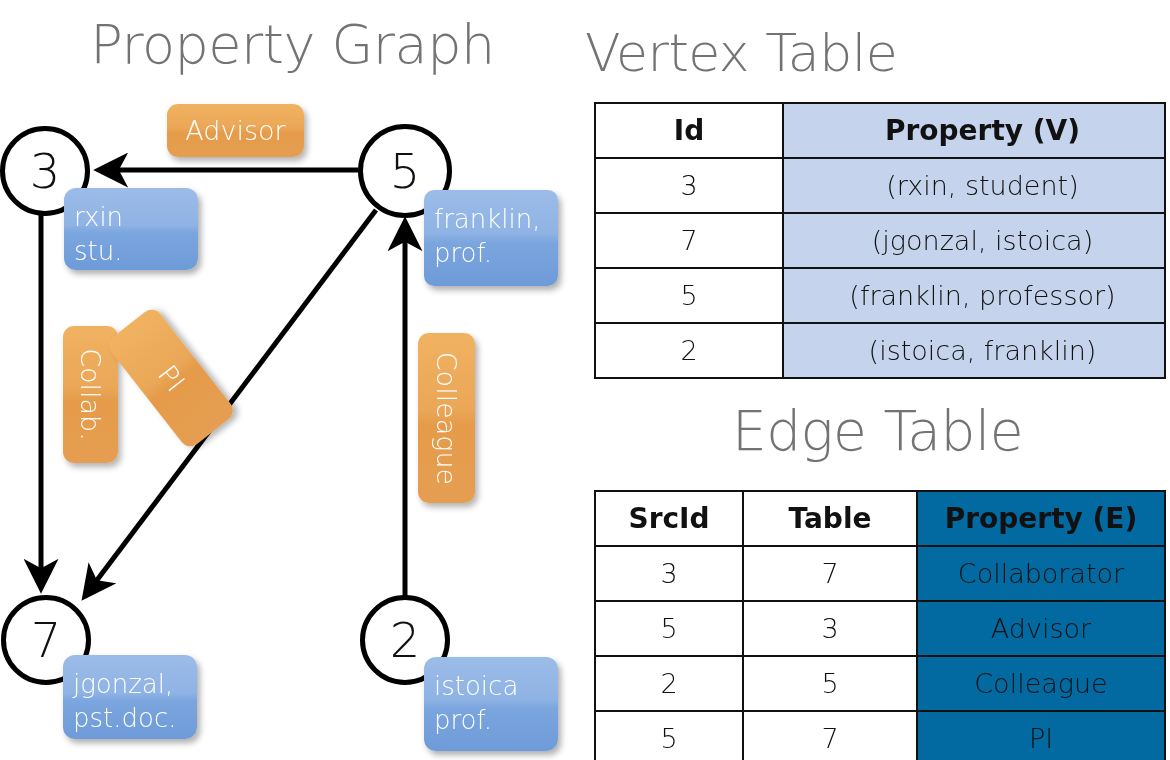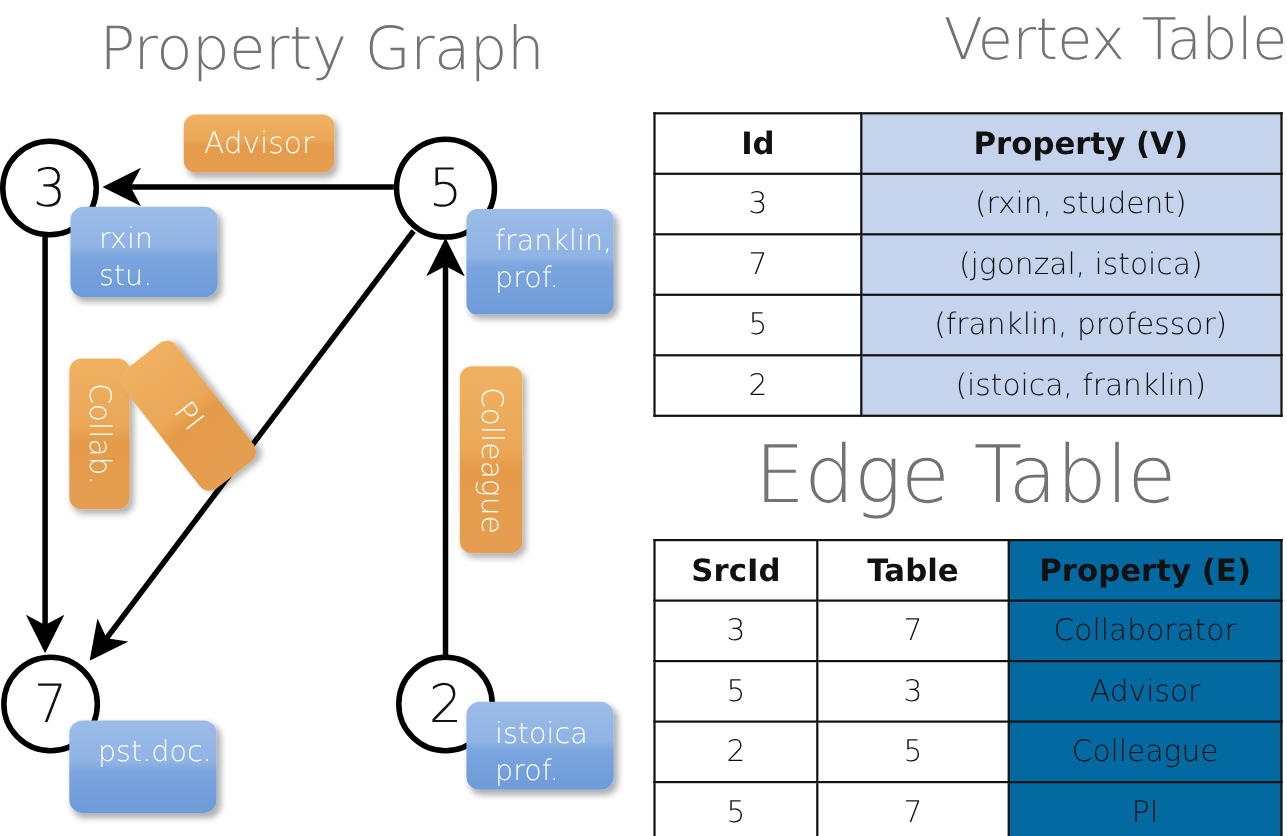--- a/index.html
+++ b/index.html
@@ -13,22 +13,22 @@
   
   .big-title{
     position:absolute;
     font-family:"DejaVu Sans", sans-serif;
     font-weight:300;
     color:#737373;
     white-space:nowrap;
     letter-spacing:-0.5px;
   }
   #title-property-graph{left:0;top:14px;width:585px;text-align:center;font-size:54px;line-height:62px;}
-  #title-vertex-table{left:585px;top:6px;width:585px;text-align:right;font-size:52px;line-height:62px;}
-  #title-edge-table{left:585px;top:400px;width:585px;text-align:center;font-size:72px;line-height:62px;}
+  #title-vertex-table{left:585px;top:22px;width:585px;text-align:left;font-size:52px;line-height:62px;}
+  #title-edge-table{left:585px;top:400px;width:585px;text-align:center;font-size:55px;line-height:62px;}
 
   
   .graph{position:absolute;left:0;top:0;width:585px;height:760px;}
   .graph svg{position:absolute;left:0;top:0;}
 
   .node-circle{
     position:absolute;
     border:5px solid #000;
     border-radius:50%;
     background:#fff;
@@ -45,21 +45,21 @@
     position:absolute;
     border-radius:12px;
     box-sizing:border-box;
     background:linear-gradient(to bottom,#9cbce8 0%,#8fb3e4 45%,#7ba5de 55%,#6e9bd9 100%);
     box-shadow:3px 4px 6px rgba(0,0,0,0.32);
     color:#ffffff;
     font-family:"DejaVu Sans", sans-serif;
     font-weight:300;
     font-size:26px;
     line-height:34px;
-    padding:12px 0 0 26px;
+    padding:12px 0 0 10px;
     z-index:8;
   }
 
   .edge-label{
     position:absolute;
     border-radius:11px;
     box-sizing:border-box;
     background:linear-gradient(to bottom,#f0b261 0%,#eaa757 45%,#e59b49 55%,#e59e52 100%);
     box-shadow:3px 4px 6px rgba(0,0,0,0.3);
     color:#ffffff;
@@ -139,24 +139,25 @@
       <div>rxin</div>
       <div>stu.</div>
     </div>
 
     <div class="prop-box" style="left:424px;top:190px;width:134px;height:96px;border-radius:10px;">
       <div>franklin,</div>
       <div>prof.</div>
     </div>
 
     <div class="prop-box" style="left:63px;top:655px;width:134px;height:84px;">
+      <div>jgonzal,</div>
       <div>pst.doc.</div>
     </div>
 
-    <div class="prop-box" style="left:424px;top:638px;width:134px;height:80px;">
+    <div class="prop-box" style="left:424px;top:657px;width:134px;height:94px;">
       <div>istoica</div>
       <div>prof.</div>
     </div>
 
     <div class="edge-label" style="left:167px;top:104px;width:137px;height:53px;font-size:27px;">
       <span>Advisor</span>
     </div>
 
     <div class="edge-label vert-text" style="left:63px;top:326px;width:55px;height:137px;font-size:27px;">
       <span>Collab.</span>

